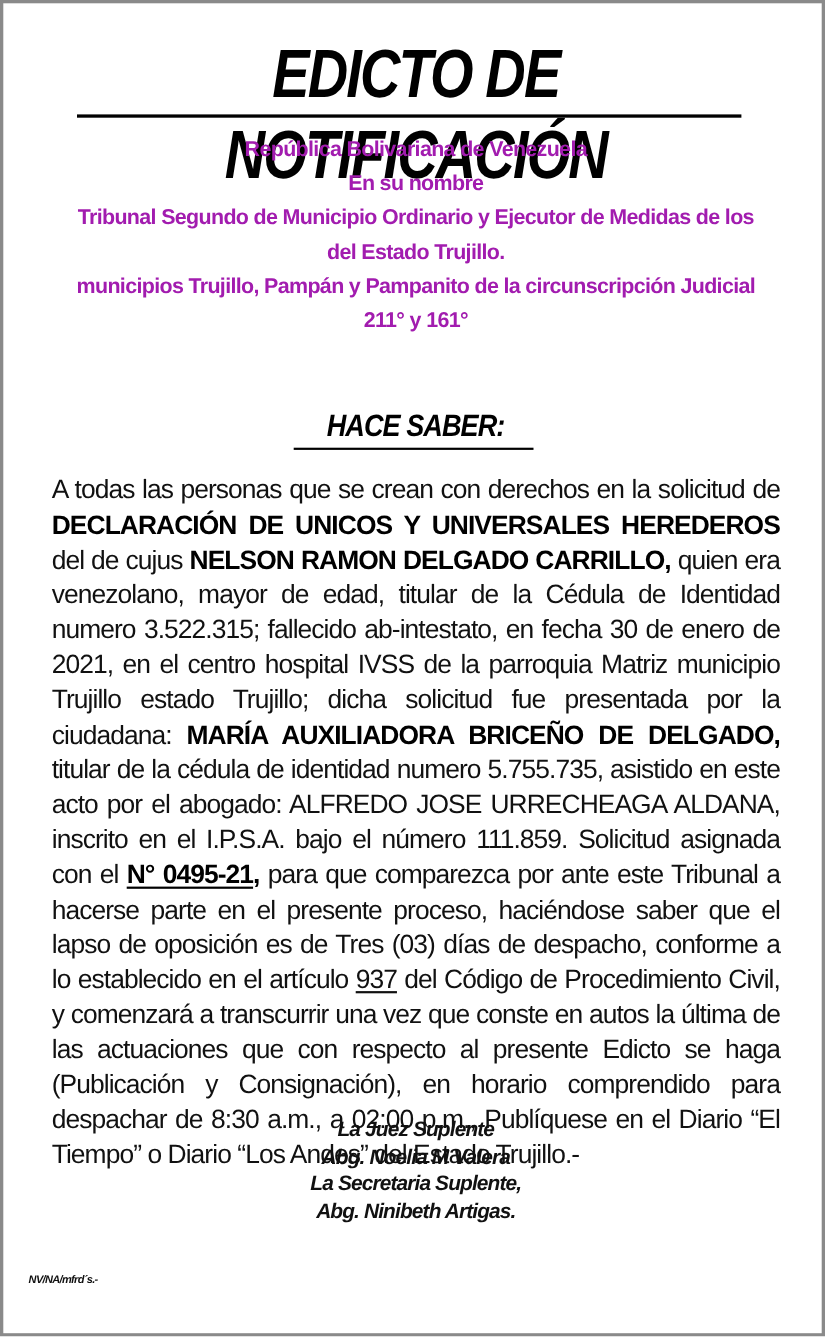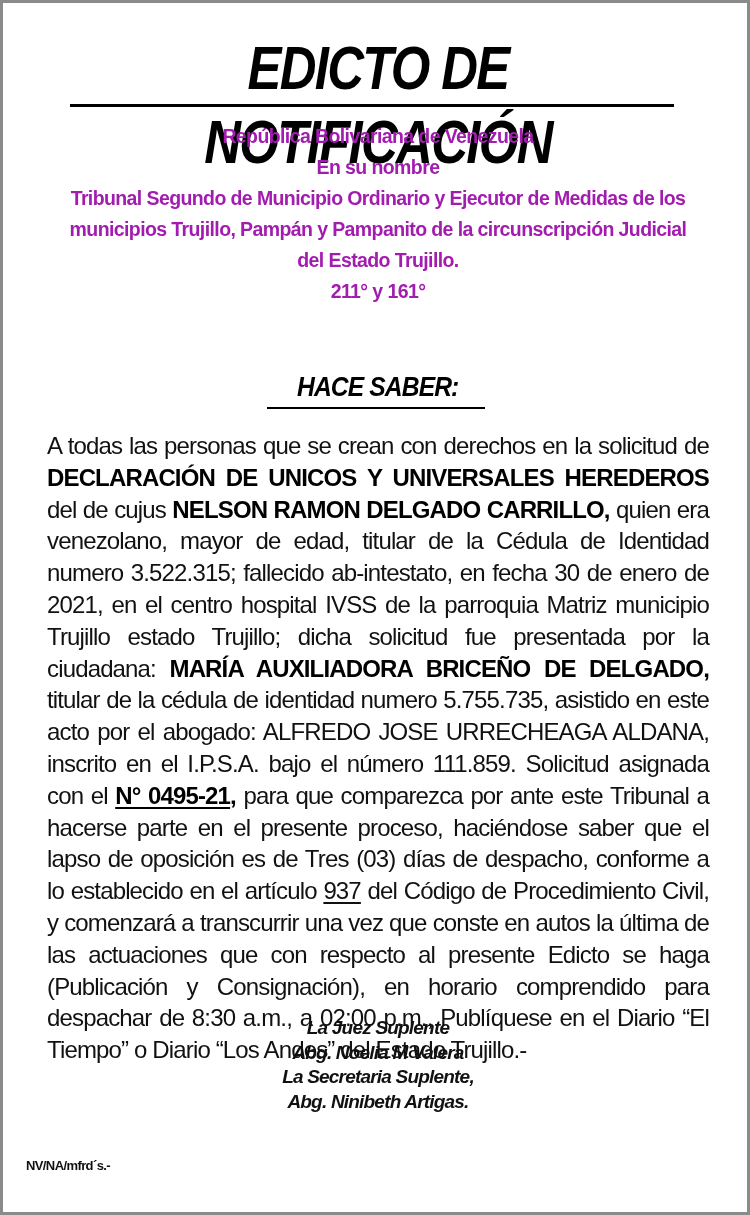--- a/index.html
+++ b/index.html
@@ -39,40 +39,40 @@
   }
   .body-text b { font-weight: bold; color: #000; }
   .u { text-decoration: underline; text-decoration-thickness: 2px; text-underline-offset: 3px; }
   .sign {
     position: absolute; left: 0; top: 1013px; width: 750px; text-align: center;
     font-family: "Liberation Sans", sans-serif; font-weight: bold; font-style: italic;
     font-size: 19px; line-height: 24.5px; color: #111; letter-spacing: -0.8px;
   }
   .ref {
     position: absolute; left: 23px; top: 1155px;
-    font-family: "Liberation Sans", sans-serif; font-weight: bold; 
-    font-size: 13px; color: #111; letter-spacing: -0.6px;
+    font-family: "Liberation Sans", sans-serif; font-weight: bold; font-style: italic;
+    font-size: 10px; color: #111; letter-spacing: -0.6px;
   }
 </style>
 </head>
 <body>
 
 <div class="frame">
 
   <div class="title-wrap">
     <span class="title">EDICTO DE NOTIFICACIÓN</span>
   </div>
   <div class="title-rule"></div>
 
   <div class="header">
     <div>República  Bolivariana de Venezuela</div>
     <div>En su nombre</div>
     <div>Tribunal Segundo de Municipio Ordinario y Ejecutor de Medidas de los</div>
+    <div>del Estado Trujillo.</div>
     <div>municipios Trujillo, Pampán y Pampanito de la circunscripción Judicial</div>
-    <div>del Estado Trujillo.</div>
     <div>211° y 161°</div>
   </div>
 
   <div class="hace-wrap">
     <span class="hace">HACE SABER:</span>
   </div>
   <div class="hace-rule"></div>
 
   <div class="body-text"><span>A todas las personas que se crean con derechos en la solicitud de </span><b>DECLARACIÓN DE UNICOS Y UNIVERSALES HEREDEROS</b><span> del de cujus </span><b>NELSON RAMON DELGADO CARRILLO,</b><span> quien era venezolano, mayor de edad, titular de la Cédula de Identidad numero 3.522.315; fallecido ab-intestato, en fecha 30 de enero de 2021, en el centro hospital IVSS de la parroquia Matriz municipio Trujillo estado Trujillo; dicha solicitud fue presentada por la ciudadana: </span><b>MARÍA AUXILIADORA BRICEÑO DE DELGADO,</b><span>  titular de la cédula de identidad numero 5.755.735, asistido en este acto por el abogado: ALFREDO JOSE URRECHEAGA ALDANA, inscrito en el I.P.S.A. bajo el número 111.859. Solicitud asignada con el </span><b class="u">N° 0495-21</b><b>,</b><span> para que comparezca por ante este Tribunal a hacerse parte en el presente proceso, haciéndose saber que el lapso de oposición es de Tres (03) días de despacho, conforme a lo establecido en el artículo </span><span class="u" style="text-decoration-thickness:1.5px">937</span><span> del Código de Procedimiento Civil, y comenzará a transcurrir una vez que conste en autos la última de las actuaciones que con respecto al presente Edicto se haga (Publicación y Consignación), en horario comprendido para despachar de 8:30 a.m., a 02:00 p.m., Publíquese en el  Diario “El Tiempo” o Diario “Los Andes” del Estado Trujillo.-</span></div>
 

